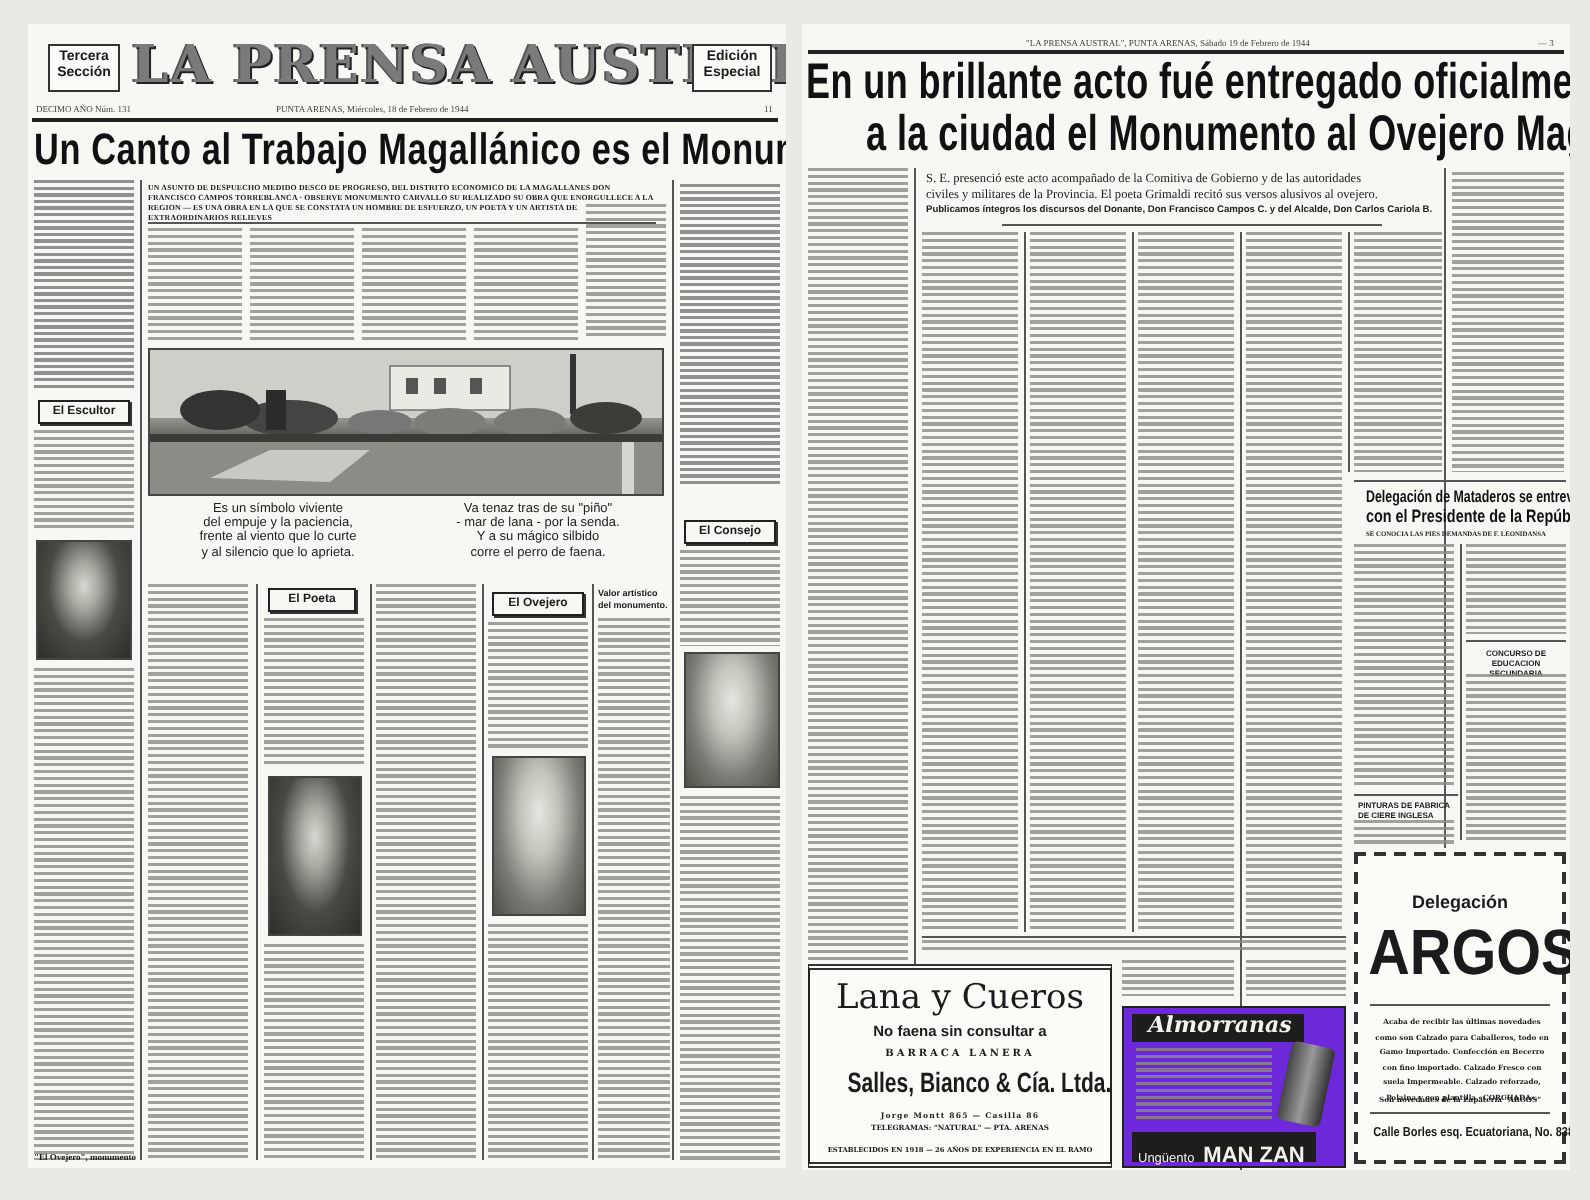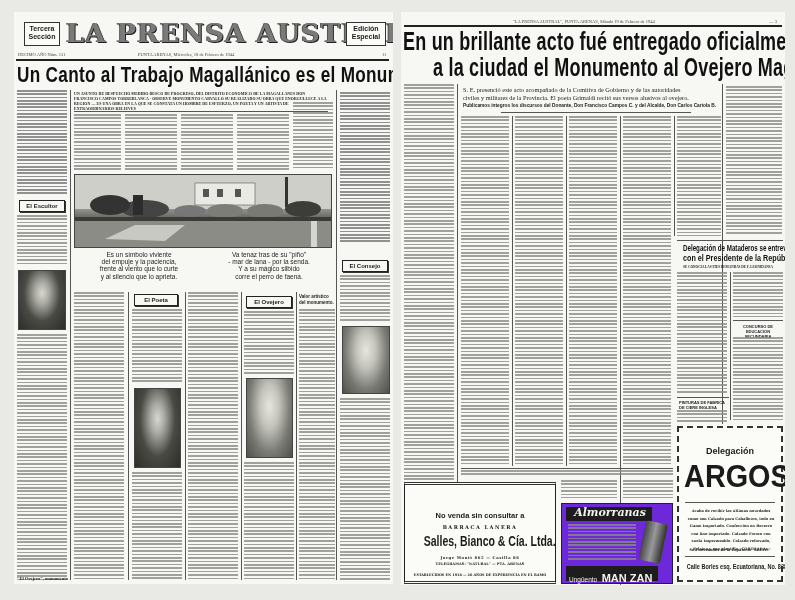--- a/index.html
+++ b/index.html
@@ -194,21 +194,22 @@
     <div class="abs" style="left:8px;top:80px;width:88px;font-size:3.6px;line-height:7.5px;text-align:center;font-weight:bold;">Acaba de recibir las últimas novedades como son Calzado para Caballeros, todo en Gamo Importado. Confección en Becerro con fino importado. Calzado Fresco con suela Impermeable. Calzado reforzado, Polaina y con plantilla «CORCHADA».</div>
     <div class="t" style="top:120px;font-size:3.6px;font-weight:bold;">Son novedades de la Zapatería "ARGOS"</div>
     <div class="abs hrule" style="left:6px;top:128px;width:90px;"></div>
     <div class="t" style="top:135px;font-family:'Liberation Sans',sans-serif;font-weight:bold;font-size:6.5px;transform:scaleX(0.85);">Calle Borles esq. Ecuatoriana, No. 838</div>
   </div>
 
   <div class="hrule" style="left:60px;top:456px;width:212px;"></div>
   <div class="col" style="left:60px;top:458px;width:212px;height:6px;"></div>
 
   <div class="ad" style="left:3px;top:470px;width:152px;height:102px;border-top:3px double #333;border-bottom:3px double #333;">
-    <div class="t" style="top:26px;font-family:'Liberation Sans',sans-serif;font-weight:bold;font-size:7.5px;">No venda sin consultar a</div>
+    <div class="t" style="top:4px;font-family:'DejaVu Serif',serif;font-size:17px;">Lana y Cueros</div>
+    <div class="t" style="top:26px;font-family:'Liberation Sans',sans-serif;font-weight:bold;font-size:7.5px;">No faena sin consultar a</div>
     <div class="t" style="top:39px;font-family:'DejaVu Serif',serif;font-weight:bold;font-size:5px;letter-spacing:1.5px;">BARRACA LANERA</div>
     <div class="t" style="top:48px;font-family:'Liberation Sans',sans-serif;font-weight:bold;font-size:14px;transform:scaleX(0.75);">Salles, Bianco &amp; Cía. Ltda.</div>
     <div class="t" style="top:70px;font-size:3.8px;font-weight:bold;letter-spacing:0.6px;">Jorge Montt 865   —   Casilla 86</div>
     <div class="t" style="top:77px;font-size:3.6px;font-weight:bold;">TELEGRAMAS: "NATURAL" — PTA. ARENAS</div>
     <div class="t" style="top:88px;font-size:3.4px;font-weight:bold;">ESTABLECIDOS EN 1918 — 26 AÑOS DE EXPERIENCIA EN EL RAMO</div>
   </div>
 
   <div class="col" style="left:160px;top:468px;width:56px;height:18px;"></div>
   <div class="col" style="left:222px;top:468px;width:50px;height:18px;"></div>
 

